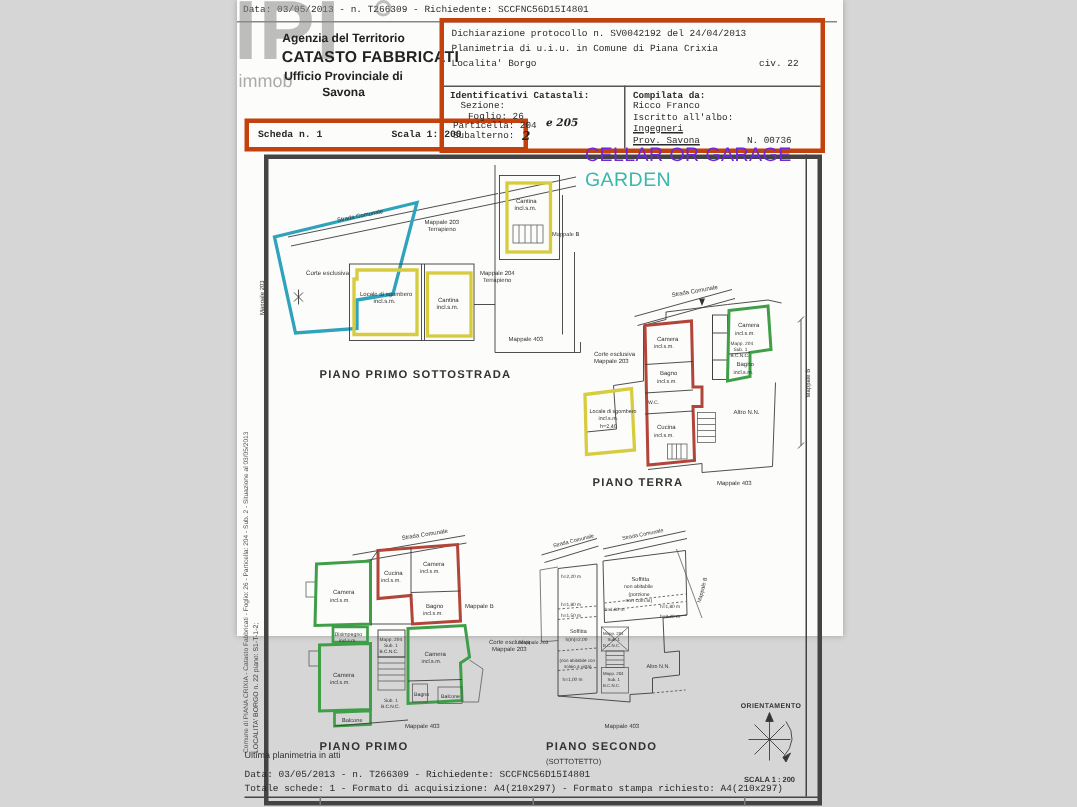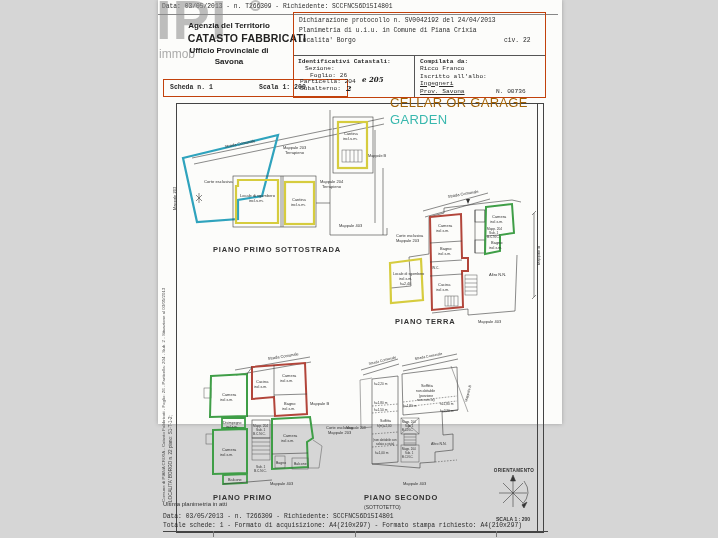--- a/index.html
+++ b/index.html
@@ -3,21 +3,21 @@
 <meta charset="utf-8">
 <style>
   html,body{margin:0;padding:0;}
   body{width:718px;height:538px;background:#d6d6d6;position:relative;overflow:hidden;
        font-family:"Liberation Sans",sans-serif;}
   .abs{position:absolute;}
   .page{left:158px;top:0;width:404px;height:424px;background:#fcfcfa;
         box-shadow:0 0 4px rgba(0,0,0,.25);}
   .mono{font-family:"Liberation Mono","DejaVu Sans Mono",monospace;color:#2b2b2b;}
   .hand{font-family:"DejaVu Serif",serif;font-style:italic;font-weight:bold;color:#222;}
-  .box{border:1px solid #c2410c;}
+  .box{border:3px solid #c2410c;}
   .hline{background:#555;height:1px;}
   .vline{background:#555;width:1px;}
   .wm-big{font-size:56px;font-weight:bold;color:#8b8b8b;opacity:.55;letter-spacing:1px;
           font-family:"Liberation Sans",sans-serif;line-height:1;}
   .wm-ring{width:7px;height:7px;border:2px solid #8b8b8b;opacity:.55;border-radius:50%;}
   .wm-small{font-size:12px;color:#969696;opacity:.8;}
   .hdr-left{color:#222;text-align:center;font-weight:bold;}
   .legend div{line-height:17px;font-size:13px;letter-spacing:.3px;font-weight:500;}
   svg{overflow:visible;}
   svg text{fill:#333;font-family:"Liberation Sans",sans-serif;}
@@ -76,21 +76,21 @@
 
   <div class="abs box" style="left:18px;top:103px;width:366px;height:428px;border-color:#444;"></div>
   <div class="abs vline" style="left:379px;top:103px;height:428px;background:#444;"></div>
 
   <div class="abs" style="left:3px;top:502px;width:392px;height:7px;font-size:4.4px;color:#555;
        transform:rotate(-90deg);transform-origin:0 0;white-space:nowrap;">Comune di PIANA CRIXIA - Catasto Fabbricati - Foglio: 26 - Particella: 204 - Sub. 2 - Situazione al 03/05/2013</div>
   <div class="abs" style="left:10px;top:502px;width:392px;height:7px;font-size:4.6px;color:#444;
        transform:rotate(-90deg);transform-origin:0 0;white-space:nowrap;">LOCALITA' BORGO n. 22 piano: S1-T-1-2;</div>
 
   <div class="abs legend" style="left:232px;top:94px;">
-    <div style="color: #a16207; text-align: right;">CELLAR OR GARAGE</div>
+    <div style="color: #6d28d9; text-align: right;">CELLAR OR GARAGE</div>
     <div style="color: rgb(57, 184, 174);">GARDEN</div>
   </div>
 
   <svg class="abs" style="left:12px;top:108px;" width="218" height="152" viewBox="0 0 218 152">
     <line class="thin" x1="22" y1="50" x2="162" y2="21"></line>
     <line class="thin" x1="24" y1="56" x2="163" y2="27"></line>
     <line class="thin" x1="163" y1="21" x2="214" y2="10"></line>
     <line class="thin" x1="163" y1="27" x2="214" y2="16"></line>
     <polygon points="108,27 13,50 27,114 68,111 68,92 92,88" fill="none" stroke-width="2.2" stroke="#2fa3bd"></polygon>
     <g class="thin">

